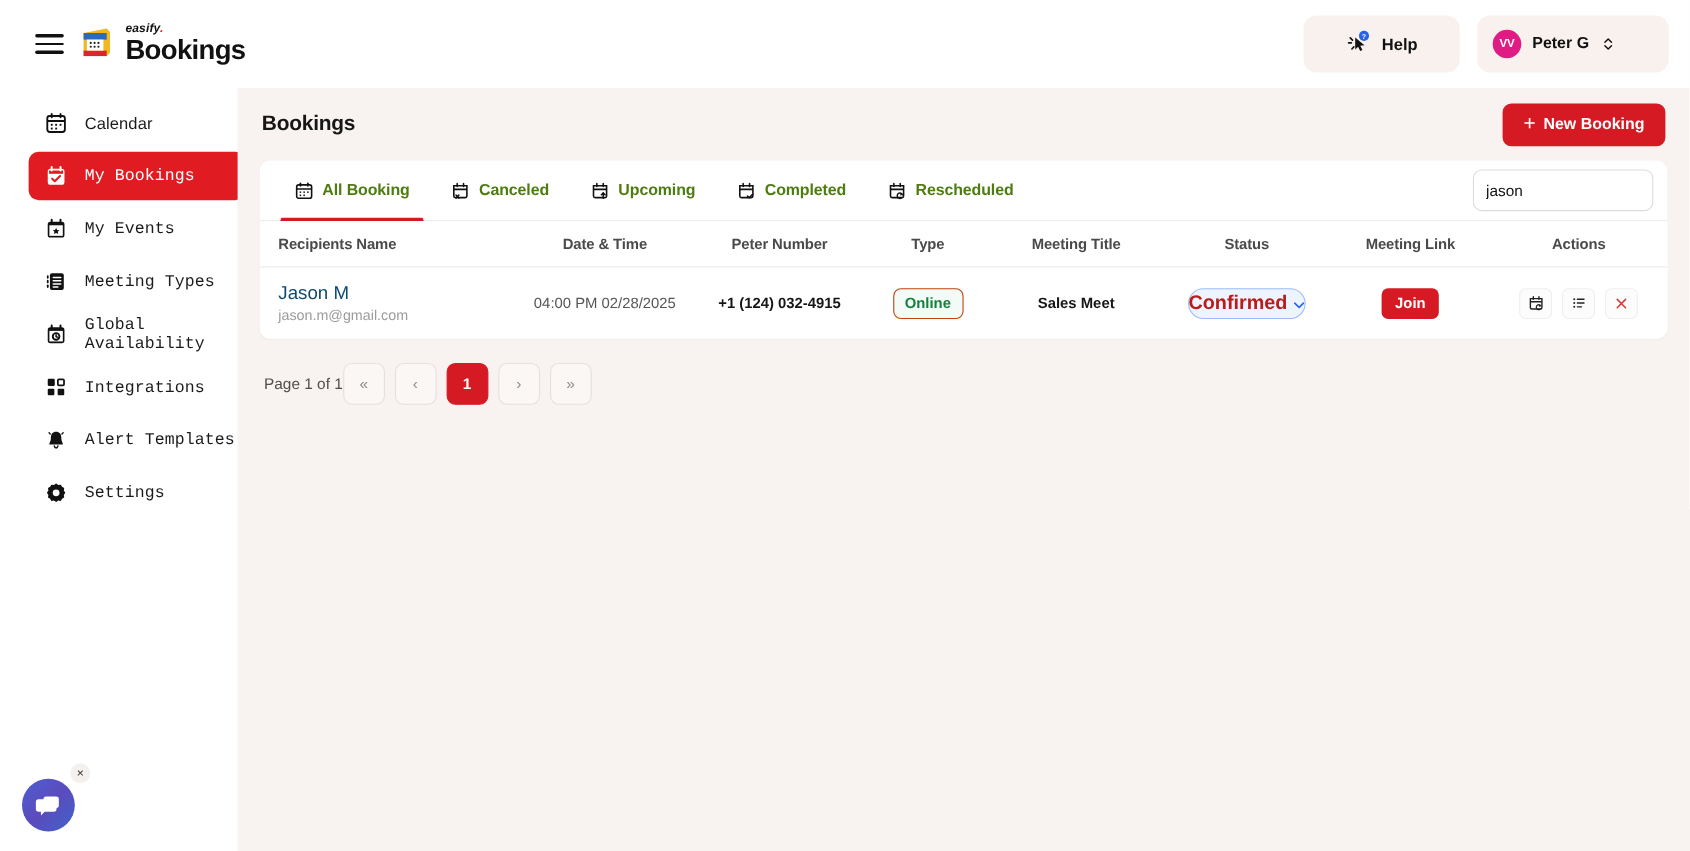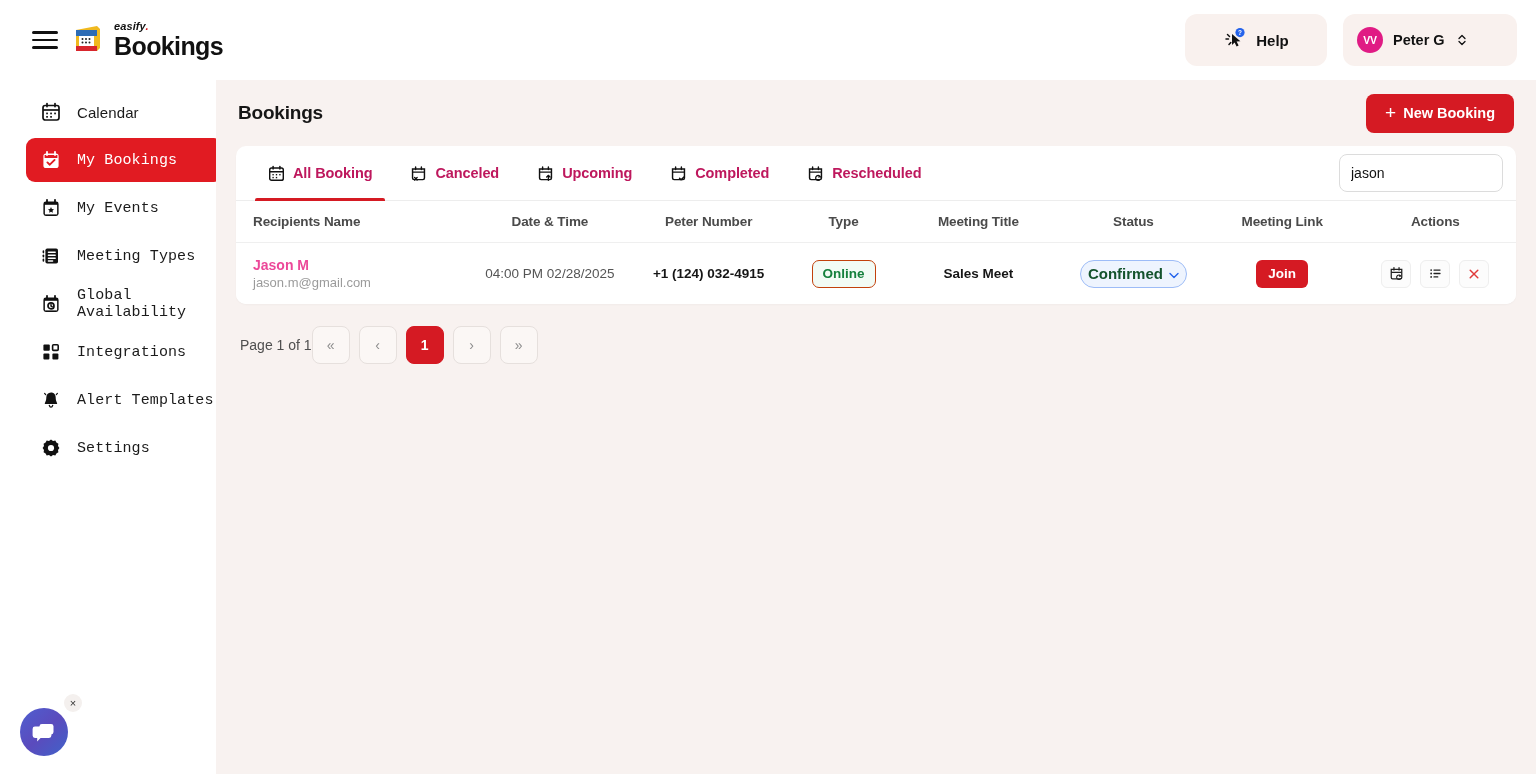--- a/index.html
+++ b/index.html
@@ -91,21 +91,21 @@
   }
   .tabs-row {
     display: flex; align-items: flex-end; height: 55px;
     border-bottom: 1px solid #ededed; padding: 0 13px; position: relative;
   }
   .tabs { display: flex; align-items: center; height: 100%; }
   .tab {
     display: flex; align-items: center; gap: 8px; height: 100%;
     padding: 0 19px; cursor: pointer; position: relative;
   }
-  .tab-label { font-size: 14.5px; font-weight: 600; color: #be185d; letter-spacing: -.1px; }
+  .tab-label { font-size: 14.5px; font-weight: 600; color: #4d7c0f; letter-spacing: -.1px; }
   .tab.active::after {
     content: ''; position: absolute; left: 6px; right: 6px; bottom: -1px;
     height: 3px; background: #d51a23; border-radius: 2px 2px 0 0;
   }
   .tab-icon { width: 17px; height: 17px; display: flex; }
 
   .search-wrap { margin-left: auto; align-self: center; }
   .search-input {
     width: 164px; height: 38px; border: 1px solid #dcdcdc; border-radius: 8px;
     padding: 0 11px; font-size: 14px; color: #111; outline: none;
@@ -122,35 +122,35 @@
   .col-date { width: 175px; }
   .col-phone { width: 175px; }
   .col-type { width: 120px; }
   .col-meeting { width: 175px; }
   .col-status { width: 160px; }
   .col-link { width: 160px; }
   .col-actions { width: 170px; }
   thead th:not(.col-name) { text-align: center; }
   tbody td:not(.col-name) { text-align: center; }
 
-  .r-name { font-size: 14px; font-weight: 700; color: #ec4899; }
+  .r-name { font-size: 17px; font-weight: 400; color: #0c4a6e; }
   .r-email { font-size: 13px; color: #9b9b9b; margin-top: 2px; }
   .r-date { font-size: 13.5px; color: #555; }
   .r-phone { font-size: 13.5px; font-weight: 700; color: #161616; }
   .r-meeting { font-size: 13.5px; font-weight: 700; color: #161616; }
 
   .chip-online {
     display: inline-flex; align-items: center; justify-content: center;
     width: 64px; height: 28px; border: 1px solid #c2410c; border-radius: 7px;
     background: #f2fbf5; color: #15803d; font-size: 13.5px; font-weight: 600;
   }
   .chip-status {
     display: inline-flex; align-items: center; justify-content: center; gap: 6px;
     width: 107px; height: 28px; border: 1px solid #9dbcf7; border-radius: 14px;
-    background: #eef4fe; color: #14532d; font-size: 15px; font-weight: 600;
+    background: #eef4fe; color: #b91c1c; font-size: 18px; font-weight: 600;
     cursor: pointer;
   }
   .join-btn {
     width: 52px; height: 28px; background: #d51a23; color: #fff; border: none;
     border-radius: 6px; font-size: 13.5px; font-weight: 700; cursor: pointer;
     font-family: "Liberation Sans", sans-serif;
   }
   .actions { display: flex; align-items: center; justify-content: center; gap: 9px; }
   .act-btn {
     width: 30px; height: 28px; border: 1px solid #eeeeee; border-radius: 6px;

